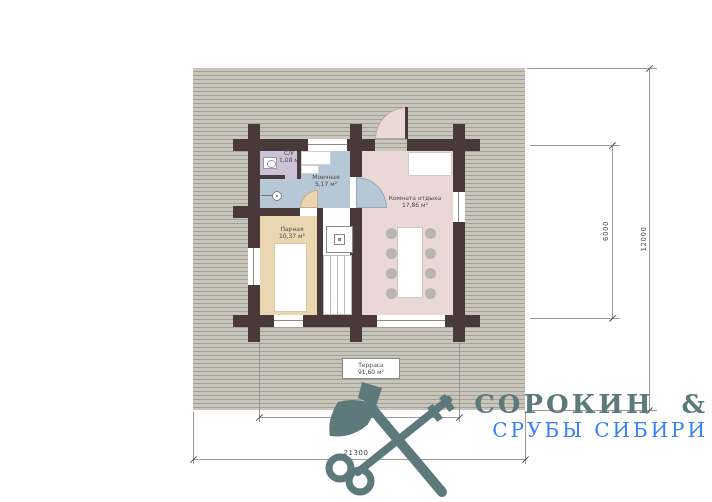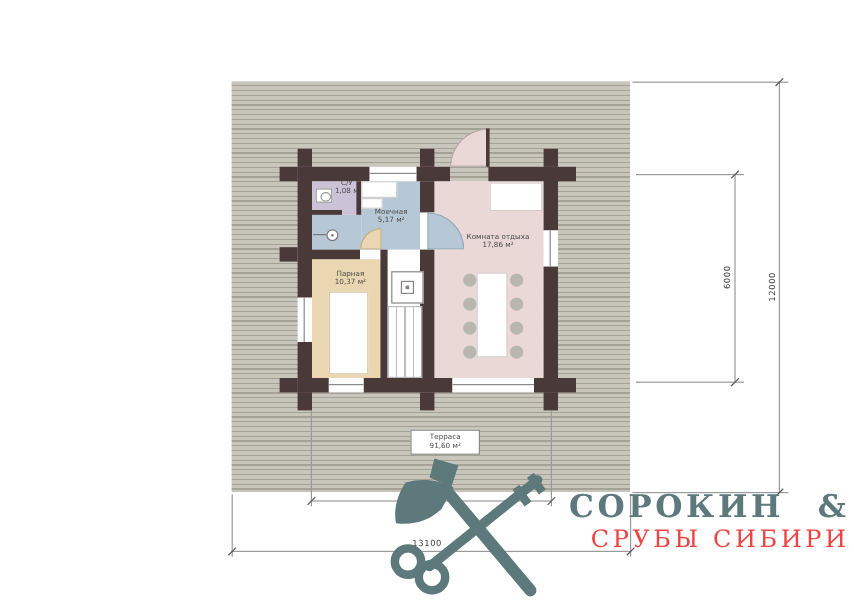--- a/index.html
+++ b/index.html
@@ -17,23 +17,23 @@
   .dline{background:#9a9a9a;}
   .tick{width:1px;height:9px;background:#555;transform:rotate(45deg);}
   .dimlab{font-size:7px;color:#444;letter-spacing:.5px;text-align:center;}
   .rlabel{text-align:center;color:#4a4a4a;line-height:1.15;}
   .rname{font-size:6px;}
   .rarea{font-size:6px;}
   .tbox{background:#fff;border:1px solid #8a8a8a;box-sizing:border-box;
         text-align:center;line-height:1.2;padding-top:2px;color:#4a4a4a;}
   .logo-text{left:460px;top:391px;width:248px;text-align:right;
              font-family:"DejaVu Serif",serif;color:#5d797c;}
-  .logo-l1{font-size:26px;font-weight:bold;letter-spacing:3px;word-spacing:16px;line-height:1.05;margin-top:19px;}
+  .logo-l1{font-size:26px;font-weight:bold;letter-spacing:3px;word-spacing:16px;line-height:1.05;}
   .logo-l2{font-size:26px;font-weight:bold;letter-spacing:3px;line-height:1.1;}
-  .logo-l3{font-size:20px;font-weight:normal;letter-spacing:3px;line-height:1.25;color:#ef4444;}
+  .logo-l3{font-size:20px;font-weight:normal;letter-spacing:3px;line-height:1.25;color:#3b82f6;}
   .vtext{transform:rotate(-90deg);}
 </style>
 </head>
 <body>
 
 <div class="canvas">
 
   <div class="abs terrace"></div>
 
   <div class="abs" style="left:260px;top:151px;width:193px;height:164px;background:#fff;"></div>
@@ -155,21 +155,21 @@
   <div class="abs tick" style="position:absolute;left:649px;top:64px;"></div>
   <div class="abs tick" style="position:absolute;left:649px;top:406px;"></div>
   <div class="abs tick" style="position:absolute;left:259px;top:413px;"></div>
   <div class="abs tick" style="position:absolute;left:459px;top:413px;"></div>
   <div class="abs tick" style="position:absolute;left:193px;top:455px;"></div>
   <div class="abs tick" style="position:absolute;left:525px;top:455px;"></div>
 
   <div class="abs dimlab vtext" style="left:591px;top:227px;width:30px;">6000</div>
   <div class="abs dimlab vtext" style="left:626px;top:235px;width:36px;">12000</div>
   <div class="abs dimlab" style="left:339px;top:419px;width:40px;">7000</div>
-  <div class="abs dimlab" style="left:336px;top:449px;width:40px;">13100</div>
+  <div class="abs dimlab" style="left:336px;top:449px;width:40px;">21300</div>
 
   <svg class="abs" style="left:318px;top:376px;" width="148" height="126" viewBox="0 0 148 126">
     <g fill="#5d797c" stroke="#5d797c">
       <line x1="55" y1="34" x2="124" y2="116" stroke-width="10" stroke-linecap="round"></line>
       <path d="M60,30 C48,24 34,22 20,26 C12,38 10,50 12,60 C26,62 40,58 50,48 Z" stroke="none"></path>
       <path d="M44,6 L64,12 L58,30 L40,22 Z" stroke="none"></path>
       <line x1="40" y1="96" x2="130" y2="24" stroke-width="8" stroke-linecap="round"></line>
       <circle cx="22" cy="92" r="11" fill="none" stroke-width="7"></circle>
       <circle cx="42" cy="105" r="11" fill="none" stroke-width="7"></circle>
       <line x1="112" y1="30" x2="122" y2="44" stroke-width="7"></line>

